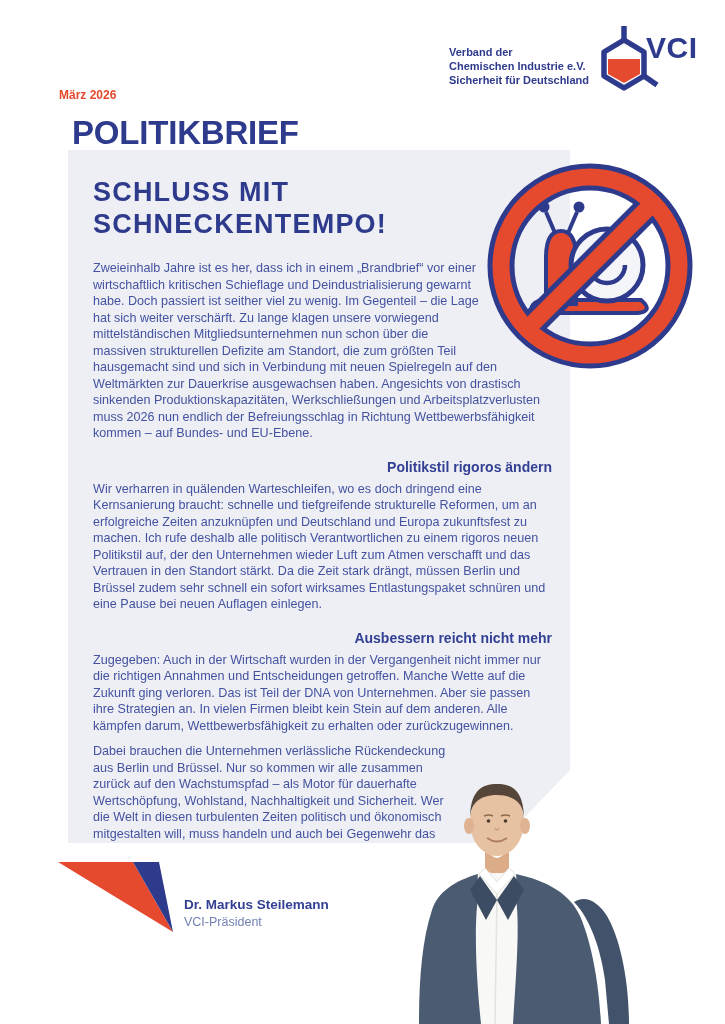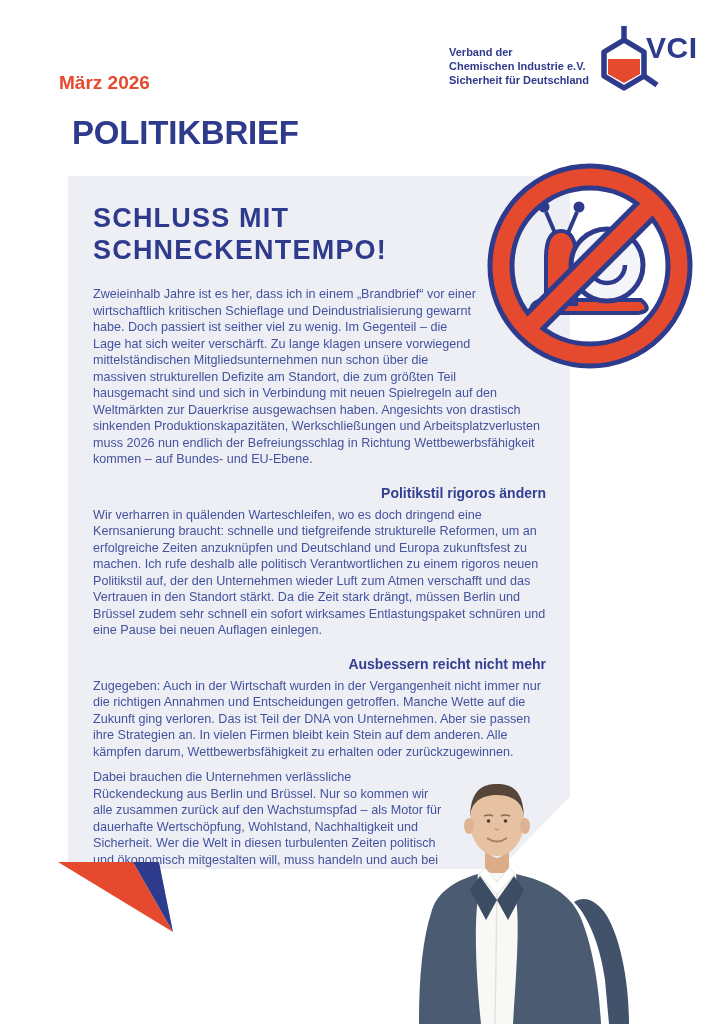--- a/index.html
+++ b/index.html
@@ -10,34 +10,34 @@
     --hdg:#323f93;
     --muted:#7381b4;
   }
   *{box-sizing:border-box;}
   html,body{margin:0;padding:0;background:#fff;}
   .page{
     position:relative;width:725px;height:1024px;background:#ffffff;
     font-family:"Liberation Sans",sans-serif;overflow:hidden;
   }
   
-  .date-label{position:absolute;left:59px;top:72px;font-size:19px;font-weight:bold;color:var(--red);}
+  .date-label{position:absolute;left:59px;top:88px;font-size:12px;font-weight:bold;color:var(--red);}
   .page-title{position:absolute;left:56px;top:98px;margin:16px;font-size:33px;font-weight:800;
     color:var(--navy);letter-spacing:-0.2px;}
   
   .org-lines{position:absolute;top:45px;right:136px;text-align:left;font-size:11px;
     font-weight:bold;color:var(--navy);line-height:14px;}
   .hex-icon{position:absolute;left:596px;top:26px;}
   .vci-acronym{position:absolute;left:646px;top:19px;font-size:30px;font-weight:800;
     color:var(--navy);letter-spacing:0.5px;margin-top:12px;}
   
   .panel{
-    position:absolute;left:68px;top:176px;width:502px;height:693px;background:var(--panel);
+    position:absolute;left:68px;top:150px;width:502px;height:693px;background:var(--panel);
     clip-path:polygon(0 0,100% 0,100% 89.5%,86% 100%,0 100%);
-    padding:26px 24px 0 25px;z-index:1;
+    padding:26px 18px 0 25px;z-index:1;
   }
   .panel h2{margin:0 0 20px;font-size:27px;line-height:32px;font-weight:800;
     color:var(--navy);letter-spacing:1.2px;}
   .panel p{margin:0 0 9px;font-size:12.6px;line-height:16.5px;color:var(--text);hyphens:auto;}
   .panel h3{margin:17px 0 6px;font-size:14px;font-weight:bold;color:var(--hdg);text-align:right;}
   .b{font-weight:normal;}
   .snail-spacer{float:right;width:70px;height:96px;}
   .photo-spacer{float:right;width:102px;height:175px;margin-top:68px;}
   
   .no-snail{position:absolute;left:486px;top:162px;z-index:3;}
@@ -99,20 +99,24 @@
     <line x1="41" y1="167" x2="167" y2="41" stroke="#2e3a8c" stroke-width="27"></line>
     <circle cx="104" cy="104" r="89" fill="none" stroke="#e64a2e" stroke-width="17"></circle>
     <line x1="43" y1="165" x2="165" y2="43" stroke="#e64a2e" stroke-width="17"></line>
   </svg>
 
   <svg class="ribbon-arrow" width="122" height="80" viewBox="0 0 122 80">
     <polygon points="2,6 77,6 117,76" fill="#e64a2e"></polygon>
     <polygon points="77,6 103,6 117,76" fill="#2e3a8c"></polygon>
   </svg>
 
+  <div class="signature">
+    <div class="name">Dr. Markus Steilemann</div>
+    <div class="role">VCI-Präsident</div>
+  </div>
 
   <svg class="portrait" width="250" height="246" viewBox="0 0 250 246">
 
     <path d="M89,68 L89,92 Q101,100 113,92 L113,68 Q107,80 101,80 Q95,80 89,68 Z" fill="#dcab88"></path>
 
     <ellipse cx="101" cy="44" rx="27" ry="34" fill="#e7c2a2"></ellipse>
     <ellipse cx="73" cy="48" rx="5" ry="8" fill="#dfb391"></ellipse>
     <ellipse cx="129" cy="48" rx="5" ry="8" fill="#dfb391"></ellipse>
     <path d="M74,42 C74,12 86,6 101,6 C116,6 128,12 128,42 C128,26 119,17 101,17 C83,17 74,26 74,42 Z" fill="#564539"></path>
     <path d="M88,38 Q93,36 97,38" stroke="#8a6a50" stroke-width="1.6" fill="none"></path>

